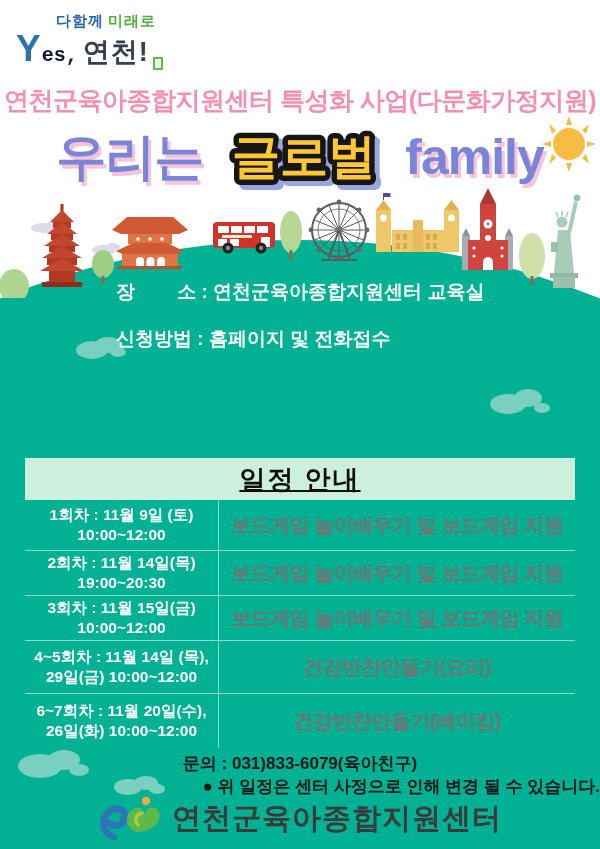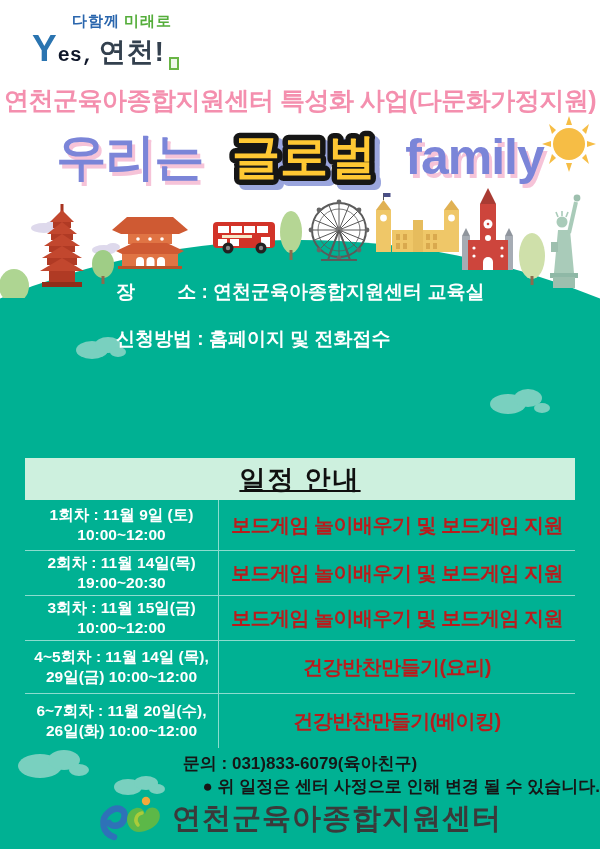--- a/index.html
+++ b/index.html
@@ -1,20 +1,20 @@
 <!DOCTYPE html>
 <html><head>
 <meta charset="utf-8">
 <style>
   html,body{margin:0;padding:0;background:#ffffff;}
   *{box-sizing:border-box;font-family:"Liberation Sans","DejaVu Sans",sans-serif;}
   .poster{position:relative;width:600px;height:849px;margin:0 auto;background:#ffffff;overflow:hidden;}
 
   
-  .brand{position:absolute;left:32px;top:12px;z-index:5;}
+  .brand{position:absolute;left:16px;top:12px;z-index:5;}
   .brand-slogan{margin-left:40px;font-size:15px;font-weight:bold;letter-spacing:1px;}
   .slogan-1{color:#2a66ad;}
   .slogan-2{color:#54ad3a;margin-left:4px;}
   .brand-name{margin-top:1px;display:flex;align-items:baseline;}
   .bn-y{font-size:37px;font-weight:bold;color:#2a74b0;line-height:.9;}
   .bn-es{font-size:20px;font-weight:bold;color:#0f172a;margin-left:1px;font-family:Liberation Mono, monospace;}
   .bn-rest{font-size:27px;font-weight:bold;color:#33404e;margin-left:5px;letter-spacing:1px;}
   .bn-stamp{display:inline-block;width:10px;height:13px;border:2px solid #69b545;margin-left:4px;align-self:flex-end;background:#eef7ea;}
 
   
@@ -44,21 +44,21 @@
   
   .schedule{position:absolute;left:25px;top:458px;width:550px;z-index:3;}
   .sched-header{height:42px;background:#cdf0de;color:#101010;font-size:26px;font-weight:bold;
     display:flex;align-items:center;justify-content:center;letter-spacing:2px;text-decoration:underline;}
   .sched-row{display:grid;grid-template-columns:193px 357px;border-top:1px solid rgba(255,255,255,.55);}
   .sched-row:nth-of-type(2){border-top:none;}
   .sr1{height:50px;} .sr2{height:45px;} .sr3{height:45px;} .sr4{height:53px;} .sr5{height:55px;}
   .sc-date{display:flex;flex-direction:column;align-items:center;justify-content:center;
     color:#fff;font-weight:bold;font-size:15.5px;line-height:1.28;text-align:center;}
   .sc-act{display:flex;align-items:center;justify-content:center;border-left:1px solid rgba(255,255,255,.55);
-    color:#b91c1c;font-weight:bold;font-size:20px;letter-spacing:-0.5px;text-align:center;}
+    color:#737373;font-weight:bold;font-size:20px;letter-spacing:-0.5px;text-align:center;}
 
   
   .contact{position:absolute;left:0;top:752px;width:100%;text-align:center;z-index:3;
     color:#161616;font-size:17px;font-weight:bold;}
   .notice{position:absolute;left:0;top:775px;width:100%;text-align:right;z-index:3;
     color:#161616;font-size:17px;font-weight:bold;}
   .org{position:absolute;left:0;top:795px;width:100%;display:flex;justify-content:center;
     align-items:center;gap:8px;z-index:3;}
   .org-name{color:#3a3a3a;font-size:29px;font-weight:bold;letter-spacing:1px;}
 </style>

